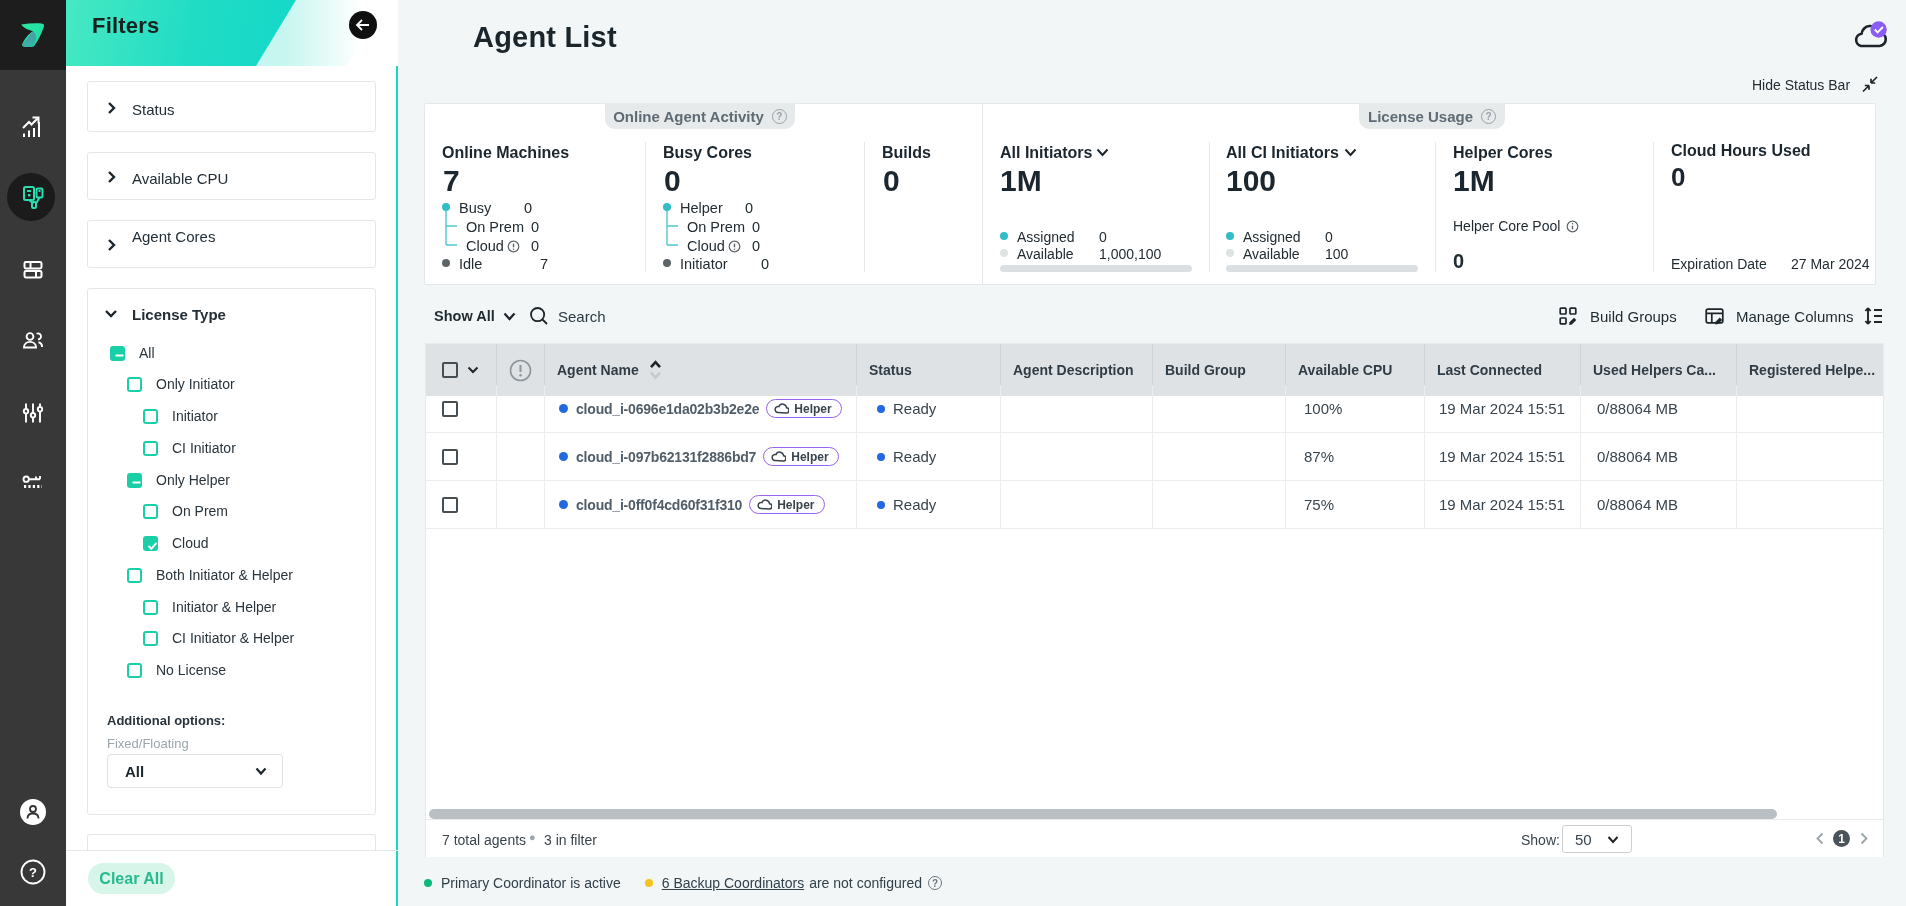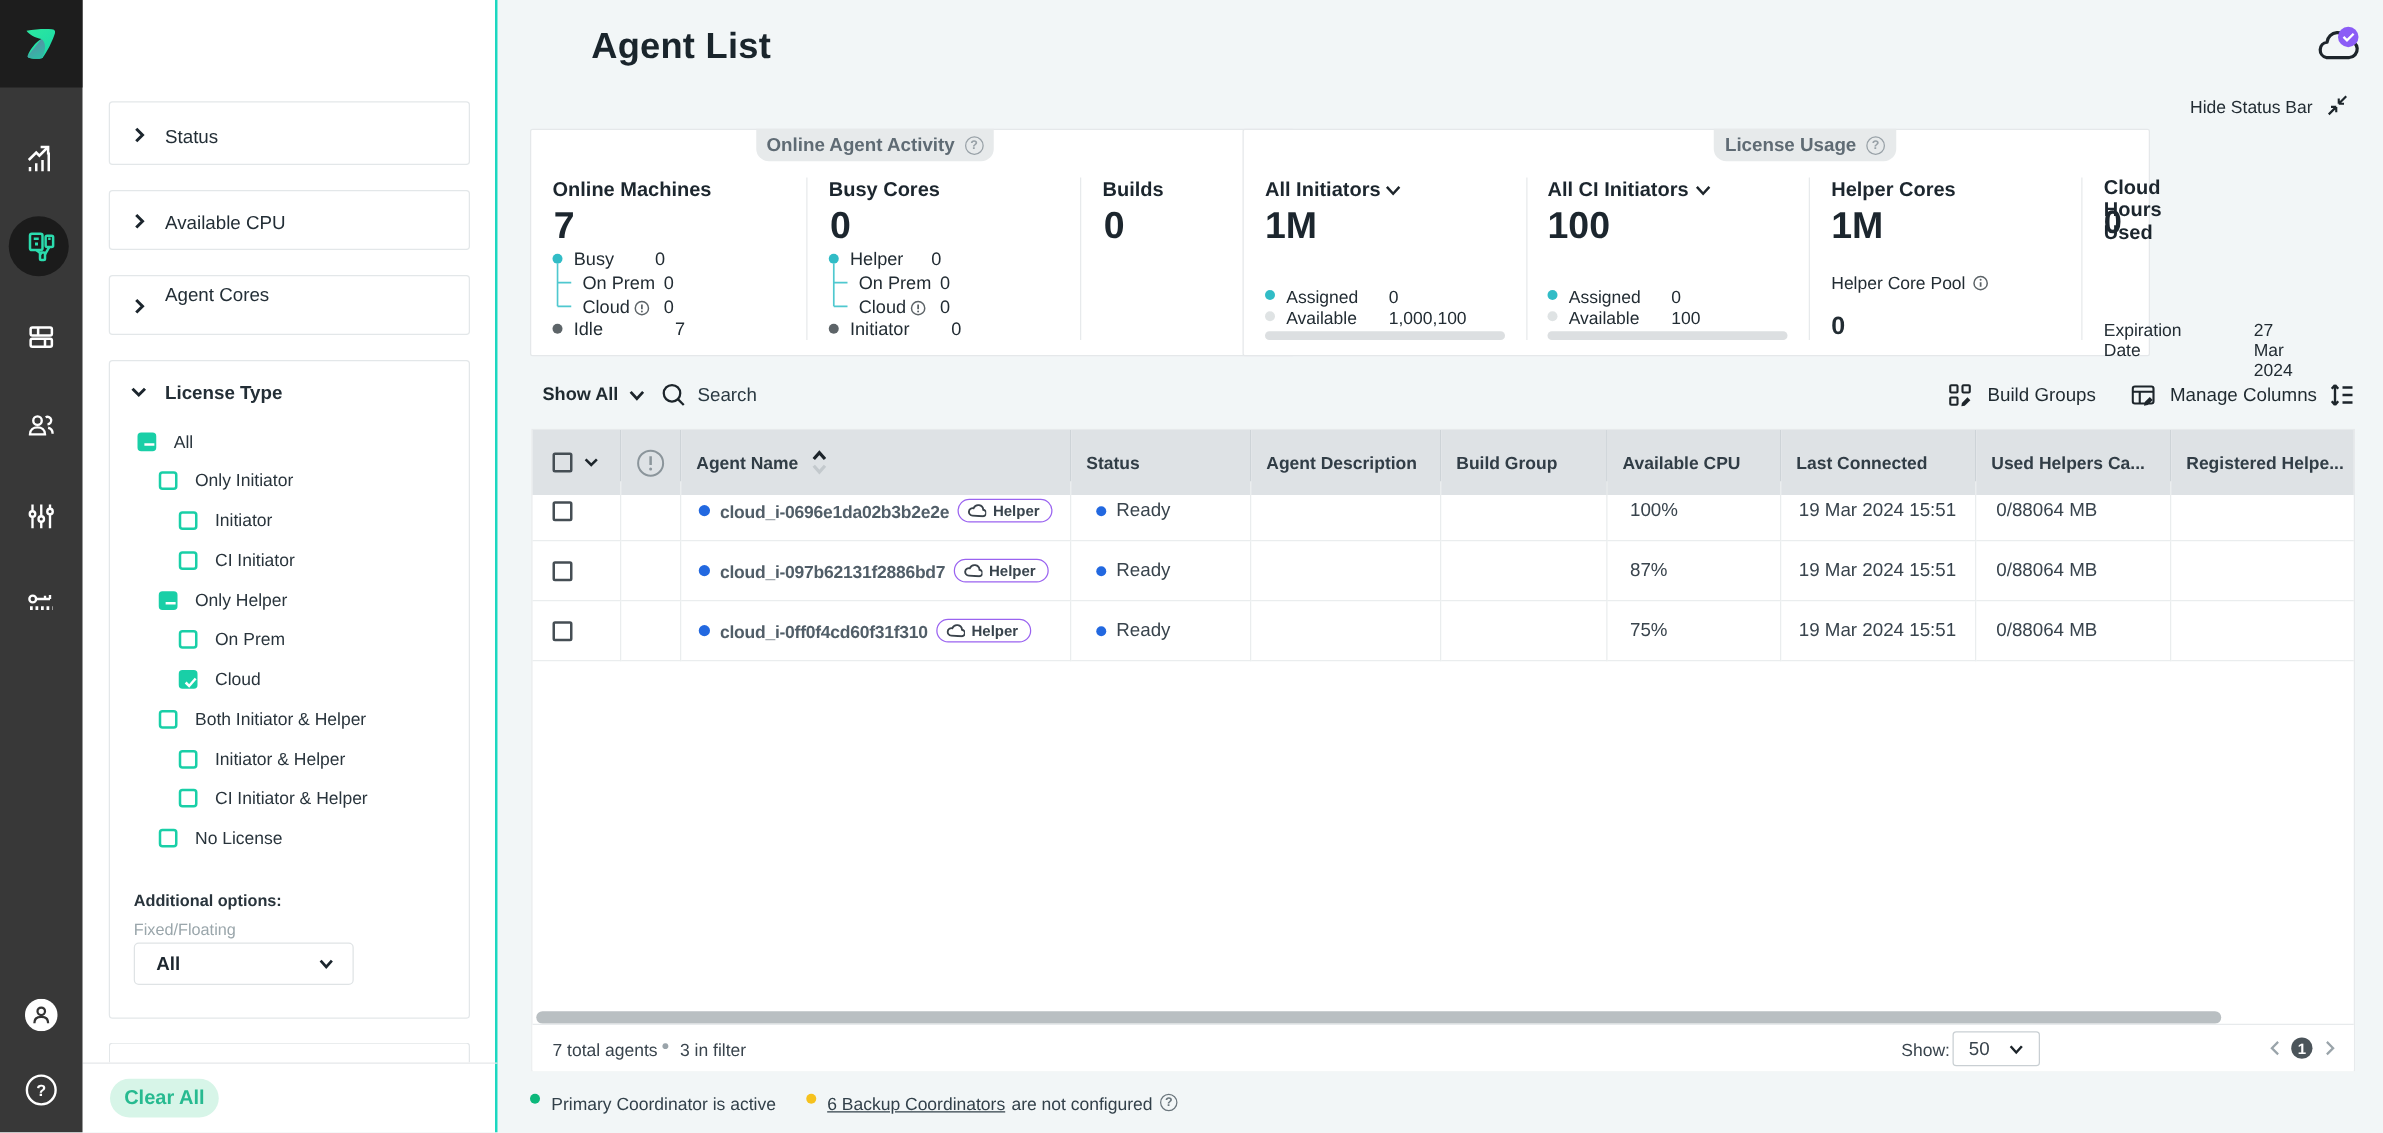--- a/index.html
+++ b/index.html
@@ -131,20 +131,30 @@
     <path d="M7.5,19.5 c0,-3.4 2.4,-5 5.5,-5 s5.5,1.6 5.5,5" fill="none" stroke="#333" stroke-width="1.8"></path>
   </svg>
 
   <svg class="sideicon" style="top:859px" width="26" height="26" viewBox="0 0 26 26">
     <circle cx="13" cy="13" r="11.5" fill="none" stroke="#fff" stroke-width="1.9"></circle>
     <text x="13" y="18" font-size="13" font-weight="bold" fill="#fff" text-anchor="middle" font-family="Liberation Sans">?</text>
   </svg>
 </div>
 
 <div id="fpanel">
+  <div id="fheader">
+    <div class="grad"></div>
+    <div class="grad2"></div>
+    <h1>Filters</h1>
+    <div id="backbtn">
+      <svg width="16" height="14" viewBox="0 0 16 14" fill="none" stroke="#fff" stroke-width="1.8">
+        <path d="M14,7 H2.5 M7,2 L2,7 L7,12"></path>
+      </svg>
+    </div>
+  </div>
 
   <div class="fbox" style="top:81px; height:51px">
     <svg class="chev" style="top:19px" width="9" height="14" viewBox="0 0 9 14" fill="none" stroke="#1c262e" stroke-width="2.4">
         <path d="M2,2 L7,7 L2,12"></path>
       </svg>
     <div class="ftitle" style="top:19px">Status</div>
   </div>
   <div class="fbox" style="top:152px; height:48px">
     <svg class="chev" style="top:17px" width="9" height="14" viewBox="0 0 9 14" fill="none" stroke="#1c262e" stroke-width="2.4">
         <path d="M2,2 L7,7 L2,12"></path>
@@ -294,21 +304,21 @@
         <circle cx="6.5" cy="6.5" r="5.3"></circle>
         <path d="M6.5,3.6 V7.3" stroke-width="1.4"></path>
         <circle cx="6.5" cy="9.2" r="0.8" fill="#5d6468" stroke="none"></circle>
       </svg>
     <div class="mrow" style="left:327px; top:134px">0</div>
     <span class="dot abs" style="left:238px; top:155px; width:8px; height:8px; background:#5d6468"></span>
     <div class="mrow" style="left:255px; top:152px">Initiator</div>
     <div class="mrow" style="left:336px; top:152px">0</div>
   </div>
 
-  <div class="card" style="left:596px; width:726px">
+  <div class="card" style="left:584px; width:894px">
     <div class="cardtab" style="left:376px; width:146px">License Usage <span class="qcirc">?</span></div>
     <div class="colhead" style="left:17px; top:40px">All Initiators</div>
     <svg class="abs" style="left:113px; top:44px" width="13" height="9" viewBox="0 0 13 9" fill="none" stroke="#1d252b" stroke-width="2">
         <path d="M1.5,1.5 L6.5,7 L11.5,1.5"></path>
       </svg>
     <div class="bignum" style="left:17px; top:60px">1M</div>
     <span class="dot abs" style="left:17px; top:128px; width:8px; height:8px; background:#31bcc6"></span>
     <div class="mrow" style="left:34px; top:125px; font-size:14px">Assigned</div>
     <div class="mrow" style="left:116px; top:125px; font-size:14px">0</div>
     <span class="dot abs" style="left:17px; top:145px; width:8px; height:8px; background:#dfe3e4"></span>
@@ -498,21 +508,21 @@
       <svg style="position:absolute; left:1390px; top:12px" width="8" height="13" viewBox="0 0 8 13" fill="none" stroke="#9aa4aa" stroke-width="1.8">
           <path d="M6.5,1.5 L1.5,6.5 L6.5,11.5"></path>
         </svg>
       <div style="position:absolute; left:1407px; top:10px; width:17px; height:17px; border-radius:50%; background:#4b545a; color:#fff; font-size:12px; font-weight:bold; display:flex; align-items:center; justify-content:center">1</div>
       <svg style="position:absolute; left:1434px; top:12px" width="8" height="13" viewBox="0 0 8 13" fill="none" stroke="#9aa4aa" stroke-width="1.8">
           <path d="M1.5,1.5 L6.5,6.5 L1.5,11.5"></path>
         </svg>
     </div>
   </div>
 
-  <div class="abs" style="left:26px; top:875px; display:flex; align-items:flex-start; font-size:14px; color:#32404a">
+  <div class="abs" style="left:26px; top:875px; display:flex; align-items:center; font-size:14px; color:#32404a">
     <span class="dot" style="width:8px;height:8px;background:#0cb87b"></span>
     <span style="margin-left:9px">Primary Coordinator is active</span>
     <span class="dot" style="width:8px;height:8px;background:#f6c21e; margin-left:24px"></span>
     <span style="margin-left:9px; text-decoration:underline">6 Backup Coordinators</span>
     <span style="margin-left:5px">are not configured</span>
     <span style="margin-left:6px; width:14px; height:14px; border:1.3px solid #6b767d; border-radius:50%; color:#6b767d; font-size:10px; font-weight:bold; display:inline-flex; align-items:center; justify-content:center">?</span>
   </div>
 </div>
 
 </body></html>

